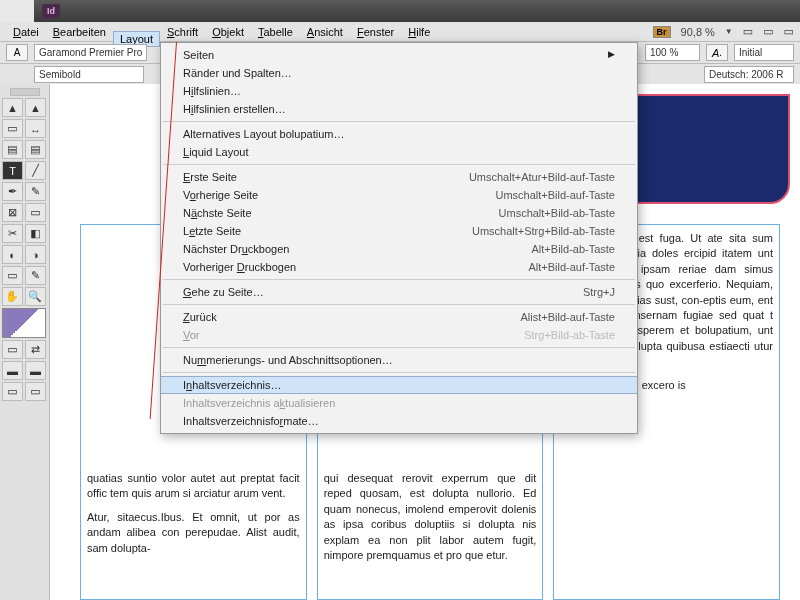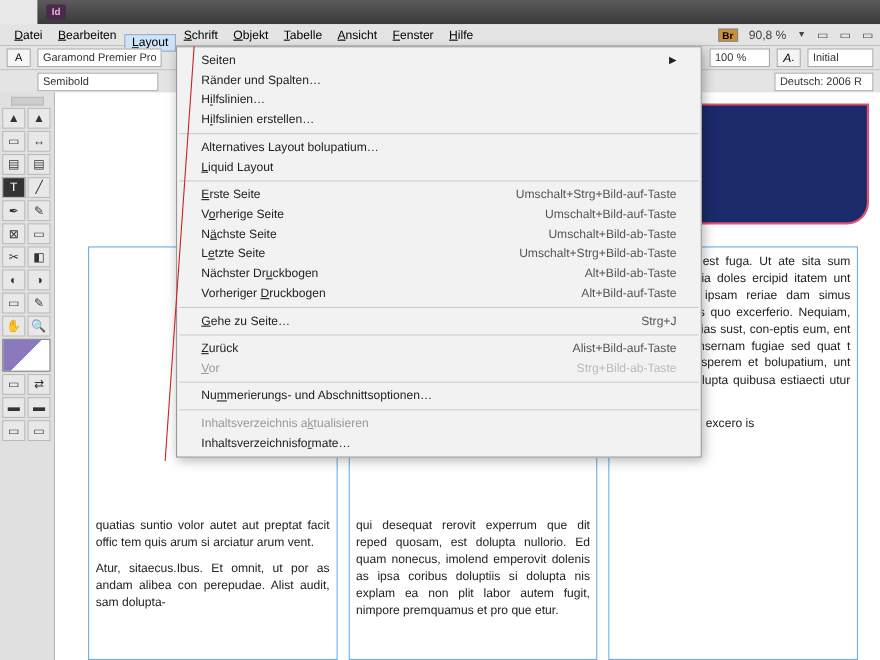--- a/index.html
+++ b/index.html
@@ -183,21 +183,21 @@
   <div class="dd-sep"></div>
   <div class="dd-item">
       <span>Alternatives Layout bolupatium…</span>
     </div>
   <div class="dd-item">
       <span><u>L</u>iquid Layout</span>
     </div>
   <div class="dd-sep"></div>
   <div class="dd-item">
       <span><u>E</u>rste Seite</span>
-      <span class="shortcut">Umschalt+Strg+Bild-auf-Taste</span>
+      <span class="shortcut">Umschalt+Atur+Bild-auf-Taste</span>
     </div>
   <div class="dd-item">
       <span>V<u>o</u>rherige Seite</span>
       <span class="shortcut">Umschalt+Bild-auf-Taste</span>
     </div>
   <div class="dd-item">
       <span>N<u>ä</u>chste Seite</span>
       <span class="shortcut">Umschalt+Bild-ab-Taste</span>
     </div>
   <div class="dd-item">
@@ -224,20 +224,23 @@
     </div>
   <div class="dd-item disabled">
       <span><u>V</u>or</span>
       <span class="shortcut">Strg+Bild-ab-Taste</span>
     </div>
   <div class="dd-sep"></div>
   <div class="dd-item">
       <span>Nu<u>m</u>merierungs- und Abschnittsoptionen…</span>
     </div>
   <div class="dd-sep"></div>
+  <div class="dd-item hover">
+      <span>I<u>n</u>haltsverzeichnis…</span>
+    </div>
   <div class="dd-item disabled">
       <span>Inhaltsverzeichnis a<u>k</u>tualisieren</span>
     </div>
   <div class="dd-item">
       <span>Inhaltsverzeichnisfo<u>r</u>mate…</span>
     </div>
 </div>
 
 <div class="red-line"></div>
 

